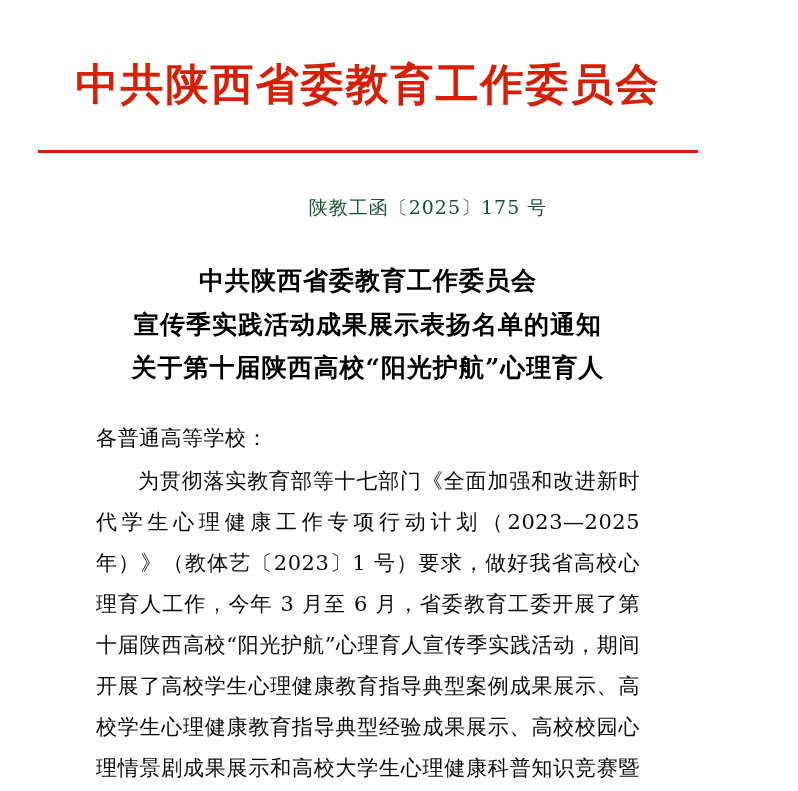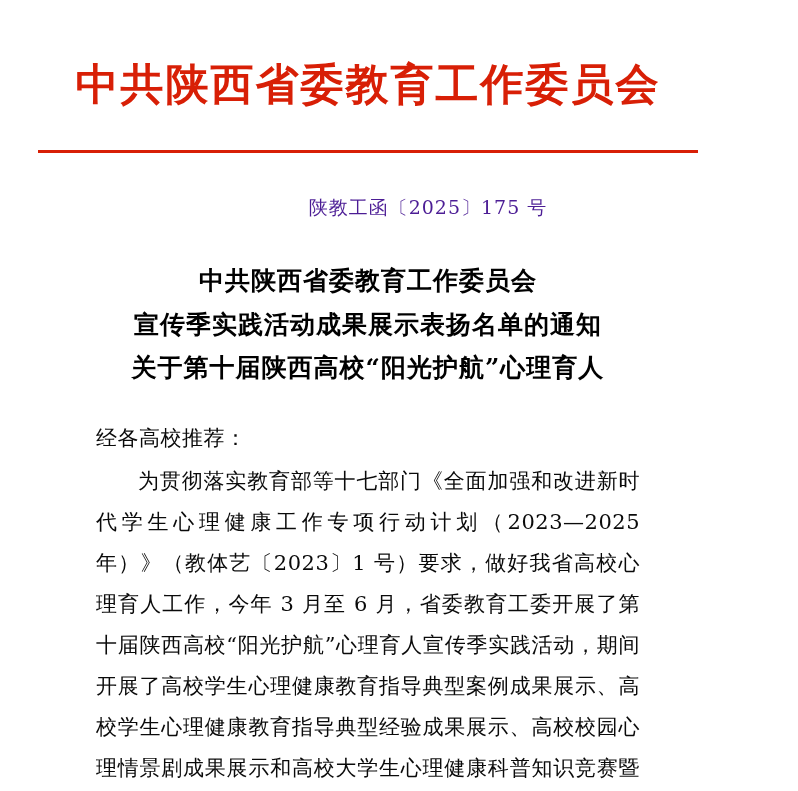--- a/index.html
+++ b/index.html
@@ -35,21 +35,21 @@
   }
   .red-rule {
     width: 660px;
     height: 3px;
     background: #d81f06;
     margin: 38px auto 0 auto;
   }
   .doc-number {
     text-align: center;
     font-size: 19px;
-    color: #4c1d95;
+    color: #14532d;
     margin-top: 42px;
     letter-spacing: 1px;
     padding-left: 120px;
   }
   .doc-title {
     text-align: center;
     font-weight: bold;
     font-size: 25px;
     color: #000000;
     line-height: 1.75;
@@ -87,17 +87,17 @@
 
   <div class="doc-number">陕教工函〔2025〕175 号</div>
 
   <div class="doc-title">
     <div>中共陕西省委教育工作委员会</div>
     <div>宣传季实践活动成果展示表扬名单的通知</div>
     <div>关于第十届陕西高校“阳光护航”心理育人</div>
   </div>
 
   <div class="body-text">
-    <div class="salutation">经各高校推荐：</div>
+    <div class="salutation">各普通高等学校：</div>
     <div class="para">为贯彻落实教育部等十七部门《全面加强和改进新时代学生心理健康工作专项行动计划（2023—2025 年）》（教体艺〔2023〕1 号）要求，做好我省高校心理育人工作，今年 3 月至 6 月，省委教育工委开展了第十届陕西高校“阳光护航”心理育人宣传季实践活动，期间开展了高校学生心理健康教育指导典型案例成果展示、高校学生心理健康教育指导典型经验成果展示、高校校园心理情景剧成果展示和高校大学生心理健康科普知识竞赛暨心理素质拓展运动嘉年华活动。经各高校推荐、专家评审、委厅审定，决定对表现突出成果予以表扬（具体名单见附件）。</div>
   </div>
 
 </div>
 
 </body></html>

